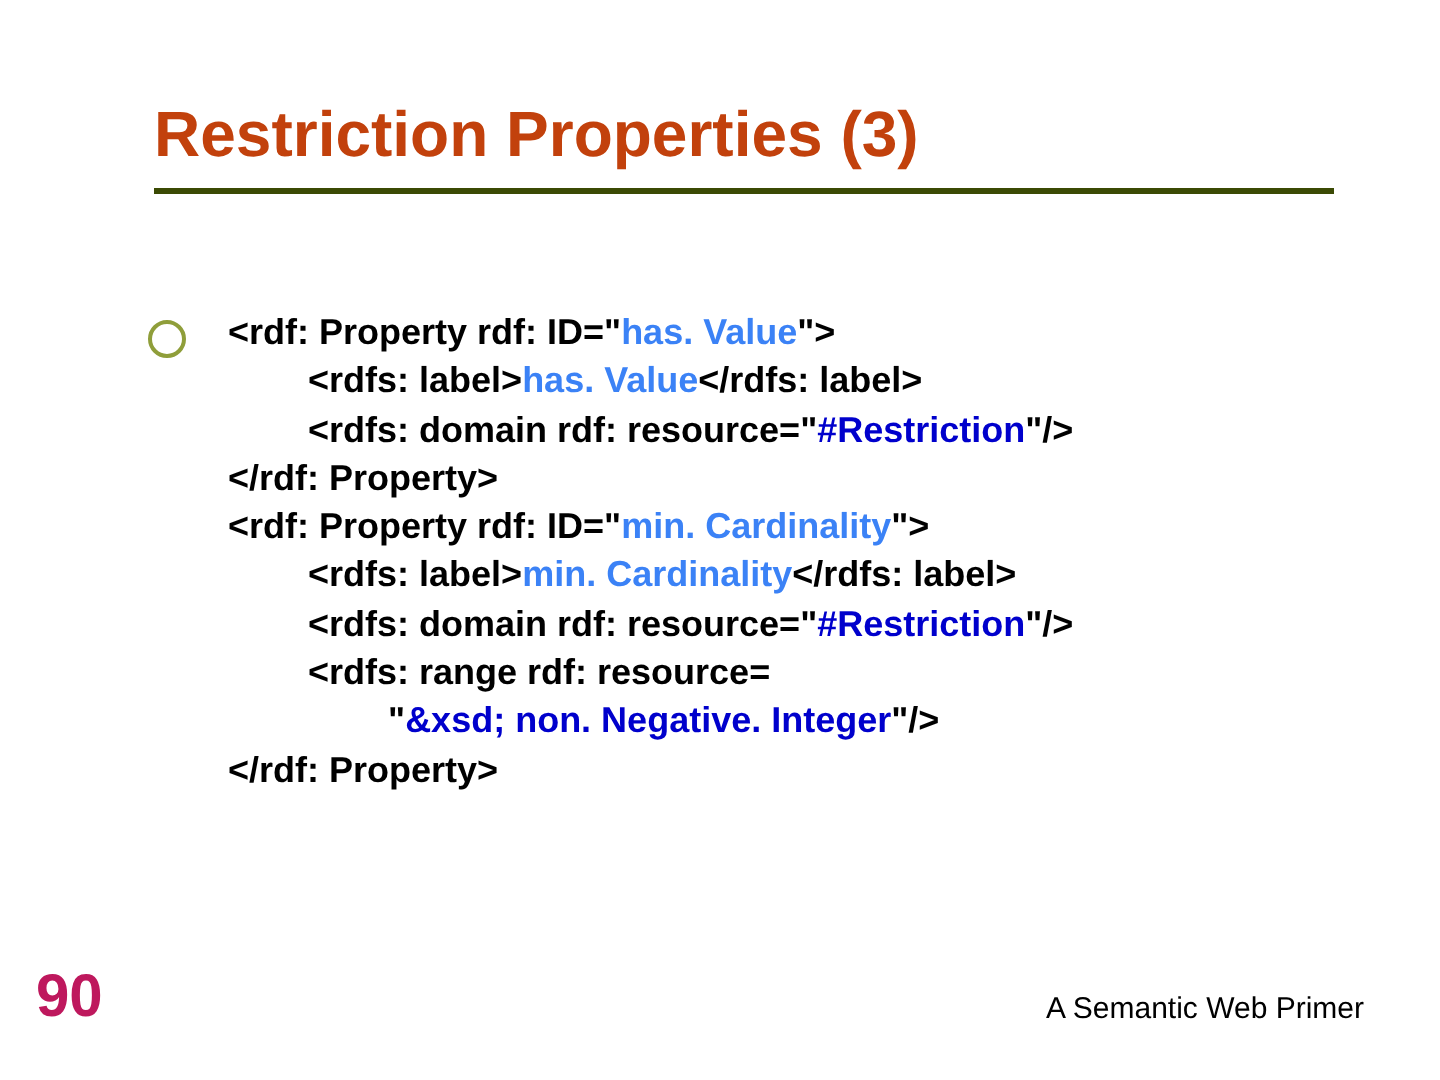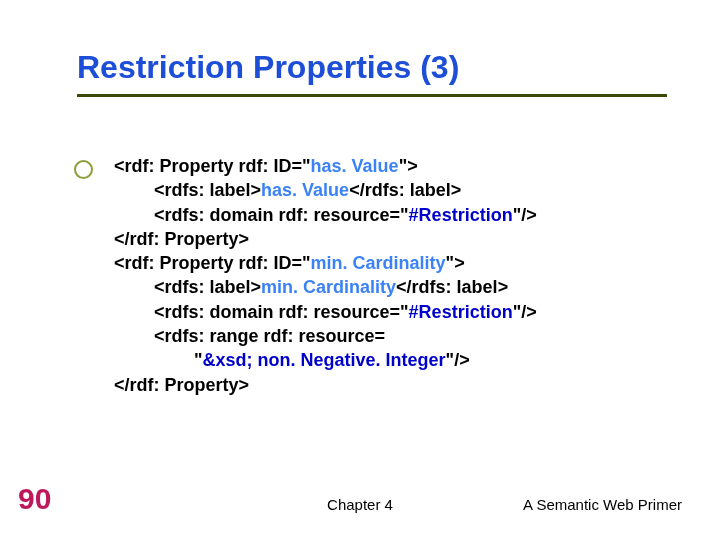--- a/index.html
+++ b/index.html
@@ -19,21 +19,21 @@
   }
   .title-wrap {
     position: absolute;
     left: 77px;
     top: 48px;
     right: 40px;
   }
   .title {
     font-size: 32px;
     font-weight: bold;
-    color: #1d4ed8;
+    color: #c2410c;
     margin: 0 0 8px 0;
     line-height: 1.2;
   }
   .title-underline {
     height: 3px;
     background: #3b4a04;
     width: 590px;
   }
   .bullet-dot {
     position: absolute;
@@ -101,16 +101,15 @@
 <span>        &lt;rdfs: domain rdf: resource="</span><span class="blue">#Restriction</span><span>"/&gt;</span>
 <span>&lt;/rdf: Property&gt;</span>
 <span>&lt;rdf: Property rdf: ID="</span><span class="green">min. Cardinality</span><span>"&gt;</span>
 <span>        &lt;rdfs: label&gt;</span><span class="green">min. Cardinality</span><span>&lt;/rdfs: label&gt;</span>
 <span>        &lt;rdfs: domain rdf: resource="</span><span class="blue">#Restriction</span><span>"/&gt;</span>
 <span>        &lt;rdfs: range rdf: resource=</span>
 <span>                "</span><span class="blue">&amp;xsd; non. Negative. Integer</span><span>"/&gt;</span>
 <span>&lt;/rdf: Property&gt;</span></div>
 
   <div class="footer-num">90</div>
-  <div class="footer-center">Chapter 4</div>
   <div class="footer-right">A Semantic Web Primer</div>
 
 </div>
 
 </body></html>

